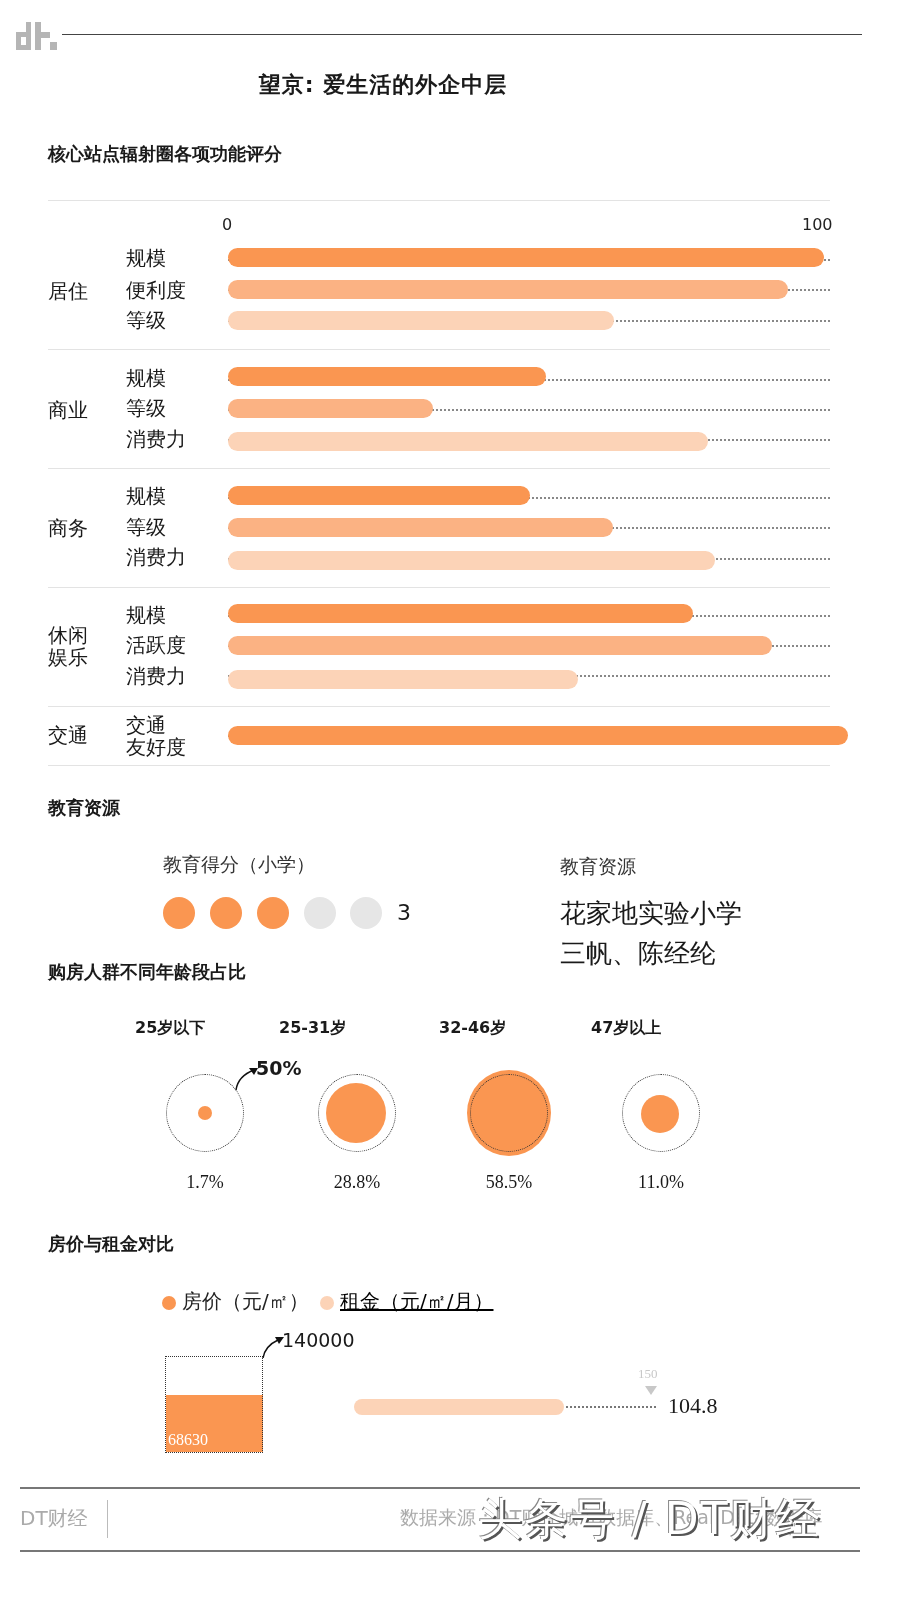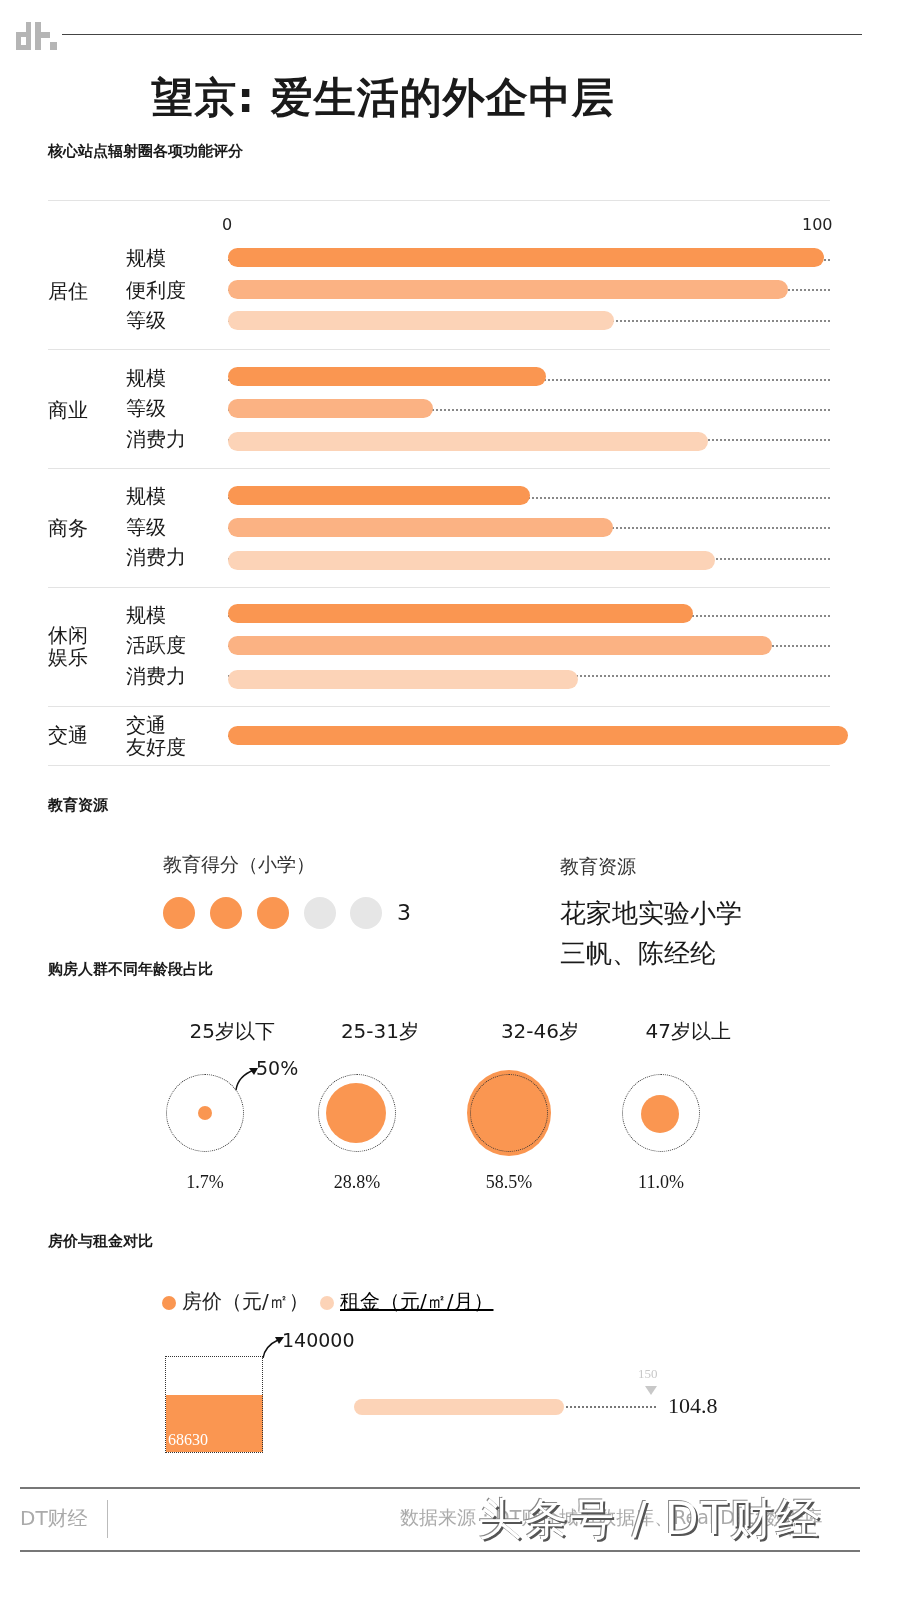--- a/index.html
+++ b/index.html
@@ -1,36 +1,36 @@
 <!DOCTYPE html>
 <html><head>
 <meta charset="utf-8">
 <style>
   html, body { margin:0; padding:0; background:#fff; }
   body { width:900px; height:1610px; position:relative; overflow:hidden;
          font-family:"DejaVu Sans", "Liberation Sans", sans-serif; color:#1a1a1a; }
   .abs { position:absolute; }
   .logo { left:16px; top:22px; width:42px; height:28px; }
   .top-rule { left:62px; top:34px; width:800px; height:1px; background:#444; }
-  .title { left:0; width:766px; top:70px; text-align:center; font-size:42px; font-weight:bold; letter-spacing:1px; }
-  .h2 { font-size:15px; font-weight:bold; left:48px; }
+  .title { left:0; width:766px; top:70px; text-align:center; font-size:22px; font-weight:bold; letter-spacing:1px; }
+  .h2 { font-size:18px; font-weight:bold; left:48px; }
   .sep { left:48px; width:782px; height:1px; background:#e3e3e3; }
   .axis-lbl { font-size:16px; color:#222; top:215px; }
   .cat { left:48px; font-size:20px; line-height:22px; }
   .sub { left:126px; font-size:20px; line-height:24px; }
   .track { left:228px; width:602px; height:0; border-top:2px dotted #888; }
   .bar { left:228px; height:19px; border-radius:10px; }
   .c1 { background:#fa9651; }
   .c2 { background:#fbb283; }
   .c3 { background:#fcd3b7; }
   .dot { width:32px; height:32px; border-radius:50%; }
   .legend-dot { width:14px; height:14px; border-radius:50%; }
   .ring { border:1.5px dotted #333; border-radius:50%; box-sizing:border-box; }
   .fill { border-radius:50%; background:#fa9651; }
-  .age-lbl { font-size:20px; width:140px; text-align:right; }
+  .age-lbl { font-size:16px; width:140px; text-align:left;font-weight:bold; }
   .pct { font-size:18px; width:140px; text-align:center; font-family:"Liberation Serif", serif; }
   .footer-rule { left:20px; width:840px; height:2px; background:#777; }
   .footer-txt { color:#aaa; font-size:20px; }
   .watermark { font-size:44px; color:#fff; font-weight:normal;
                text-shadow:2px 2px 0 #555, -1px -1px 0 #888; letter-spacing:2px; }
 </style>
 </head>
 <body>
 
 <svg class="abs logo" viewBox="0 0 42 28">
@@ -123,21 +123,21 @@
 <div class="abs age-lbl" style="left:279px;top:1018px;">25-31岁</div>
 <div class="abs age-lbl" style="left:439px;top:1018px;">32-46岁</div>
 <div class="abs age-lbl" style="left:591px;top:1018px;">47岁以上</div>
 
 <div class="abs ring" style="left:166px;top:1074px;width:78px;height:78px;"></div>
 <div class="abs fill" style="left:198px;top:1106px;width:14px;height:14px;"></div>
 <svg class="abs" style="left:232px;top:1062px;" width="30" height="30" viewBox="0 0 30 30">
   <path d="M4 28 Q6 14 22 8" fill="none" stroke="#111" stroke-width="1.5"></path>
   <path d="M26 6 L17 6 L22 13 Z" fill="#111"></path>
 </svg>
-<div class="abs" style="left:256px;top:1057px;font-size:19px;">50%</div>
+<div class="abs" style="left:256px;top:1057px;font-size:19px;font-weight:bold;">50%</div>
 
 <div class="abs ring" style="left:318px;top:1074px;width:78px;height:78px;"></div>
 <div class="abs fill" style="left:326px;top:1083px;width:60px;height:60px;"></div>
 
 <div class="abs fill" style="left:467px;top:1070px;width:84px;height:86px;"></div>
 <div class="abs ring" style="left:470px;top:1074px;width:78px;height:78px;"></div>
 
 <div class="abs ring" style="left:622px;top:1074px;width:78px;height:78px;"></div>
 <div class="abs fill" style="left:641px;top:1095px;width:38px;height:38px;"></div>
 

